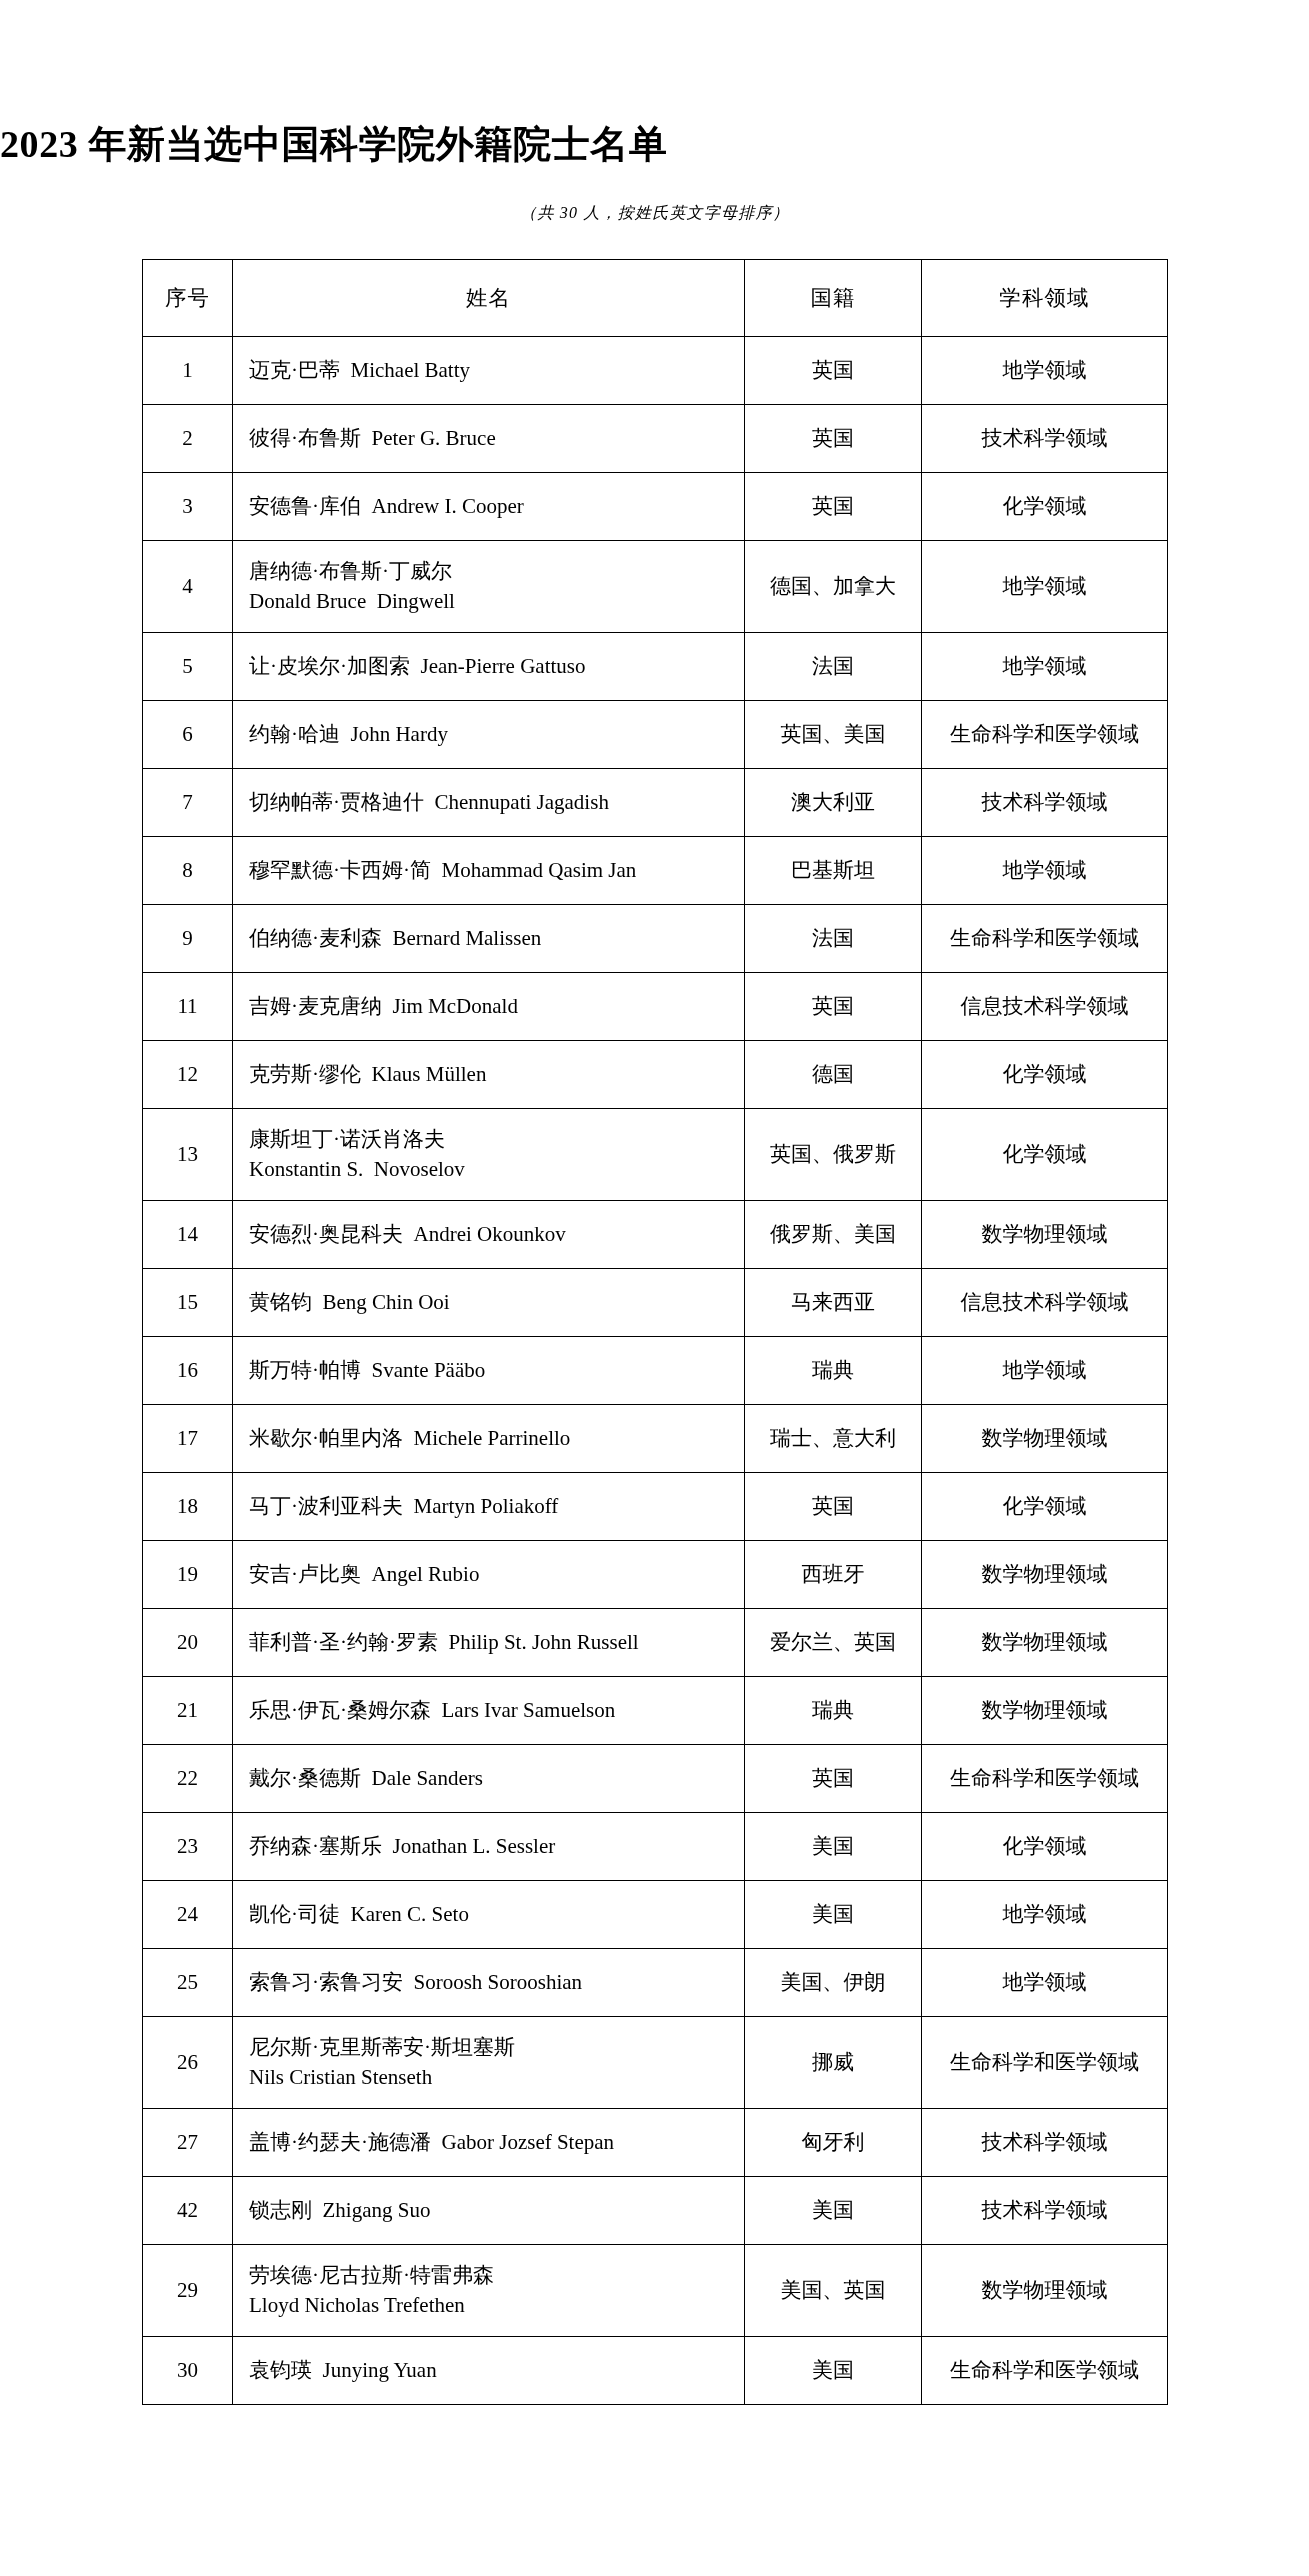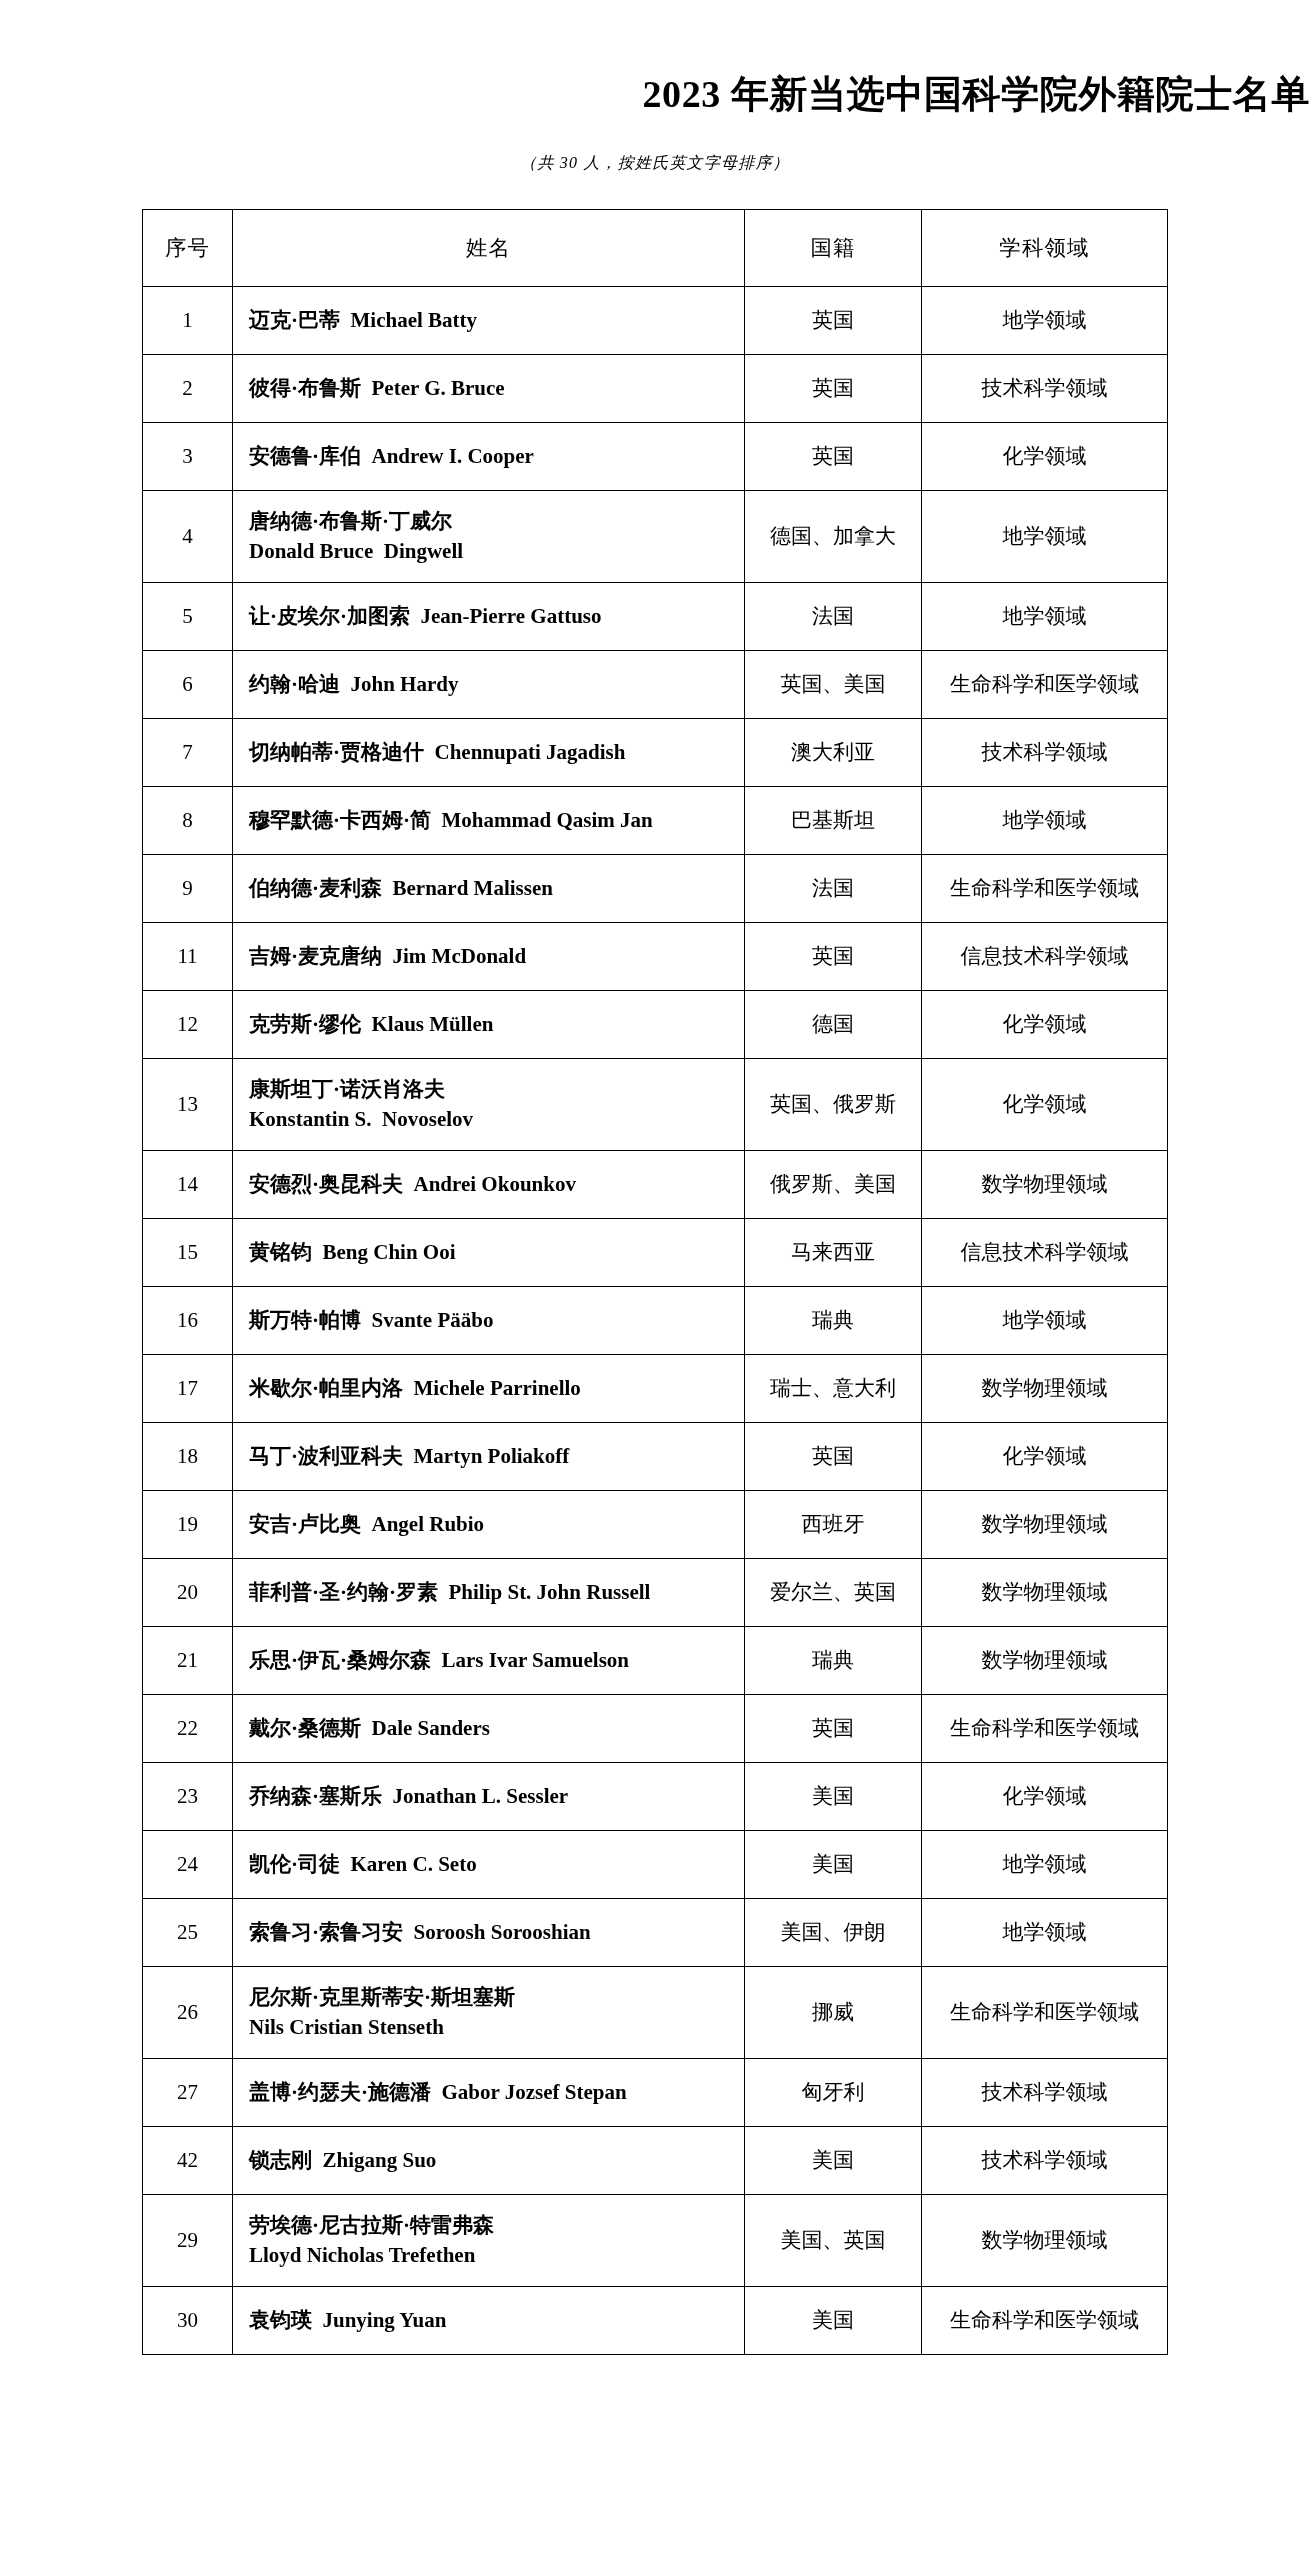--- a/index.html
+++ b/index.html
@@ -9,22 +9,22 @@
     color: #000000;
     font-family: "Liberation Serif", "DejaVu Serif", serif;
   }
   body {
     width: 1310px;
     height: 2576px;
     position: relative;
     overflow: hidden;
   }
   .page-title {
-    text-align: right;
-    padding-top: 69px;
+    text-align: left;
+    padding-top: 119px;
     font-size: 38px;
     font-weight: bold;
     letter-spacing: 0.6px;
   }
   .page-subtitle {
     text-align: center;
     margin-top: 33px;
     font-size: 16px;
     font-style: italic;
     letter-spacing: 1.2px;
@@ -57,21 +57,20 @@
     font-weight: normal;
     letter-spacing: 1.2px;
   }
   table.roster tbody tr.regular { height: 68px; }
   table.roster tbody tr.tall    { height: 92px; }
   table.roster td.cell-name {
     text-align: left;
     padding-left: 16px;
     padding-right: 6.1px;
     white-space: pre-wrap;
-    font-weight: bold;
   }
 </style>
 </head>
 <body>
 
 <div class="page-title">2023 年新当选中国科学院外籍院士名单</div>
 
 <div class="page-subtitle">（共 30 人，按姓氏英文字母排序）</div>
 
 <table class="roster">

